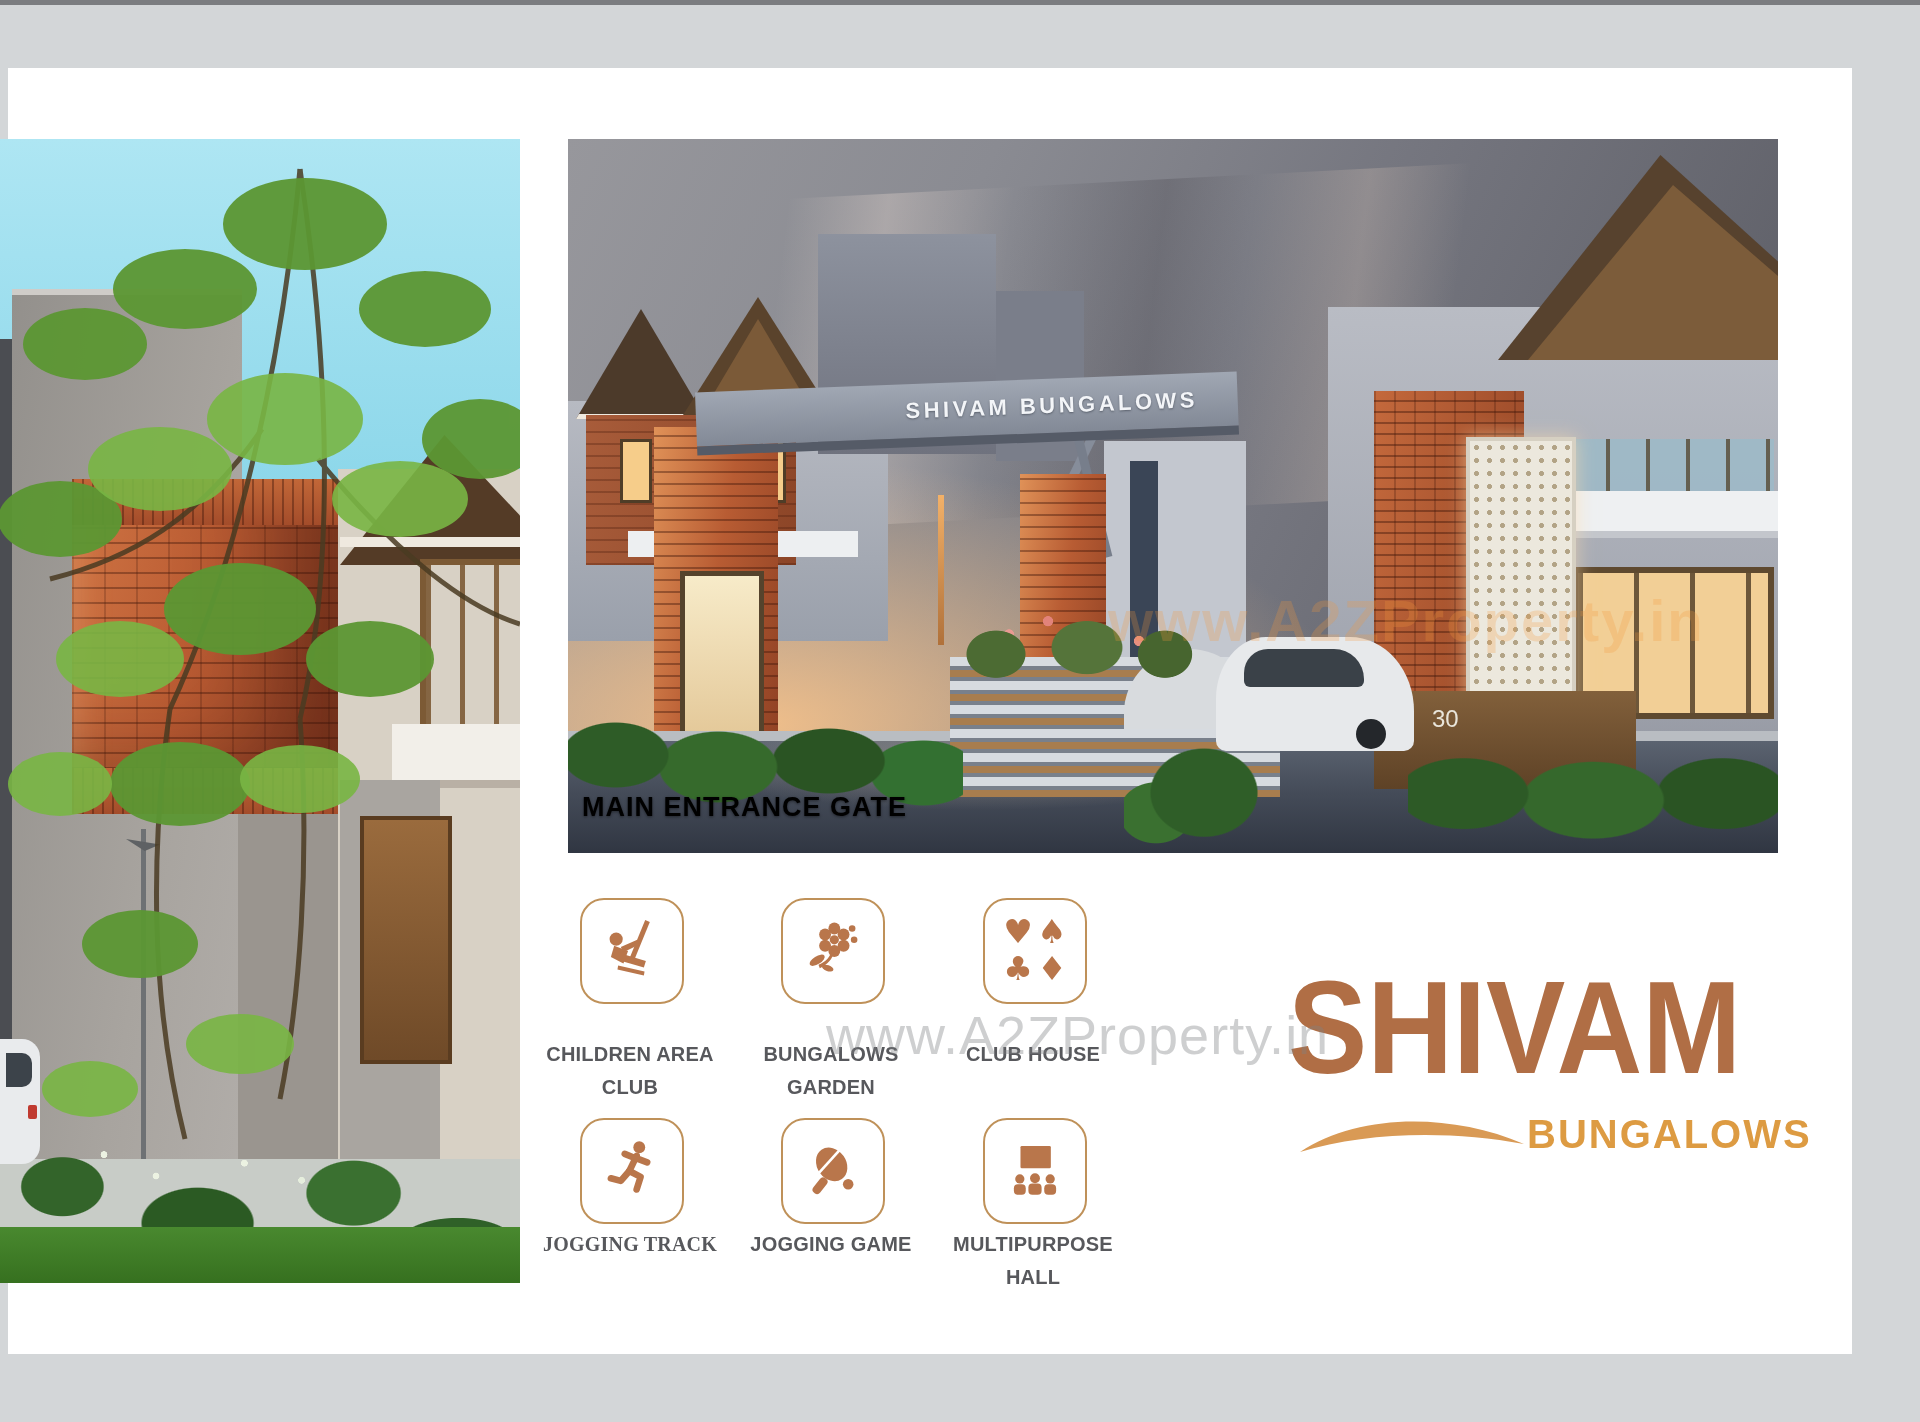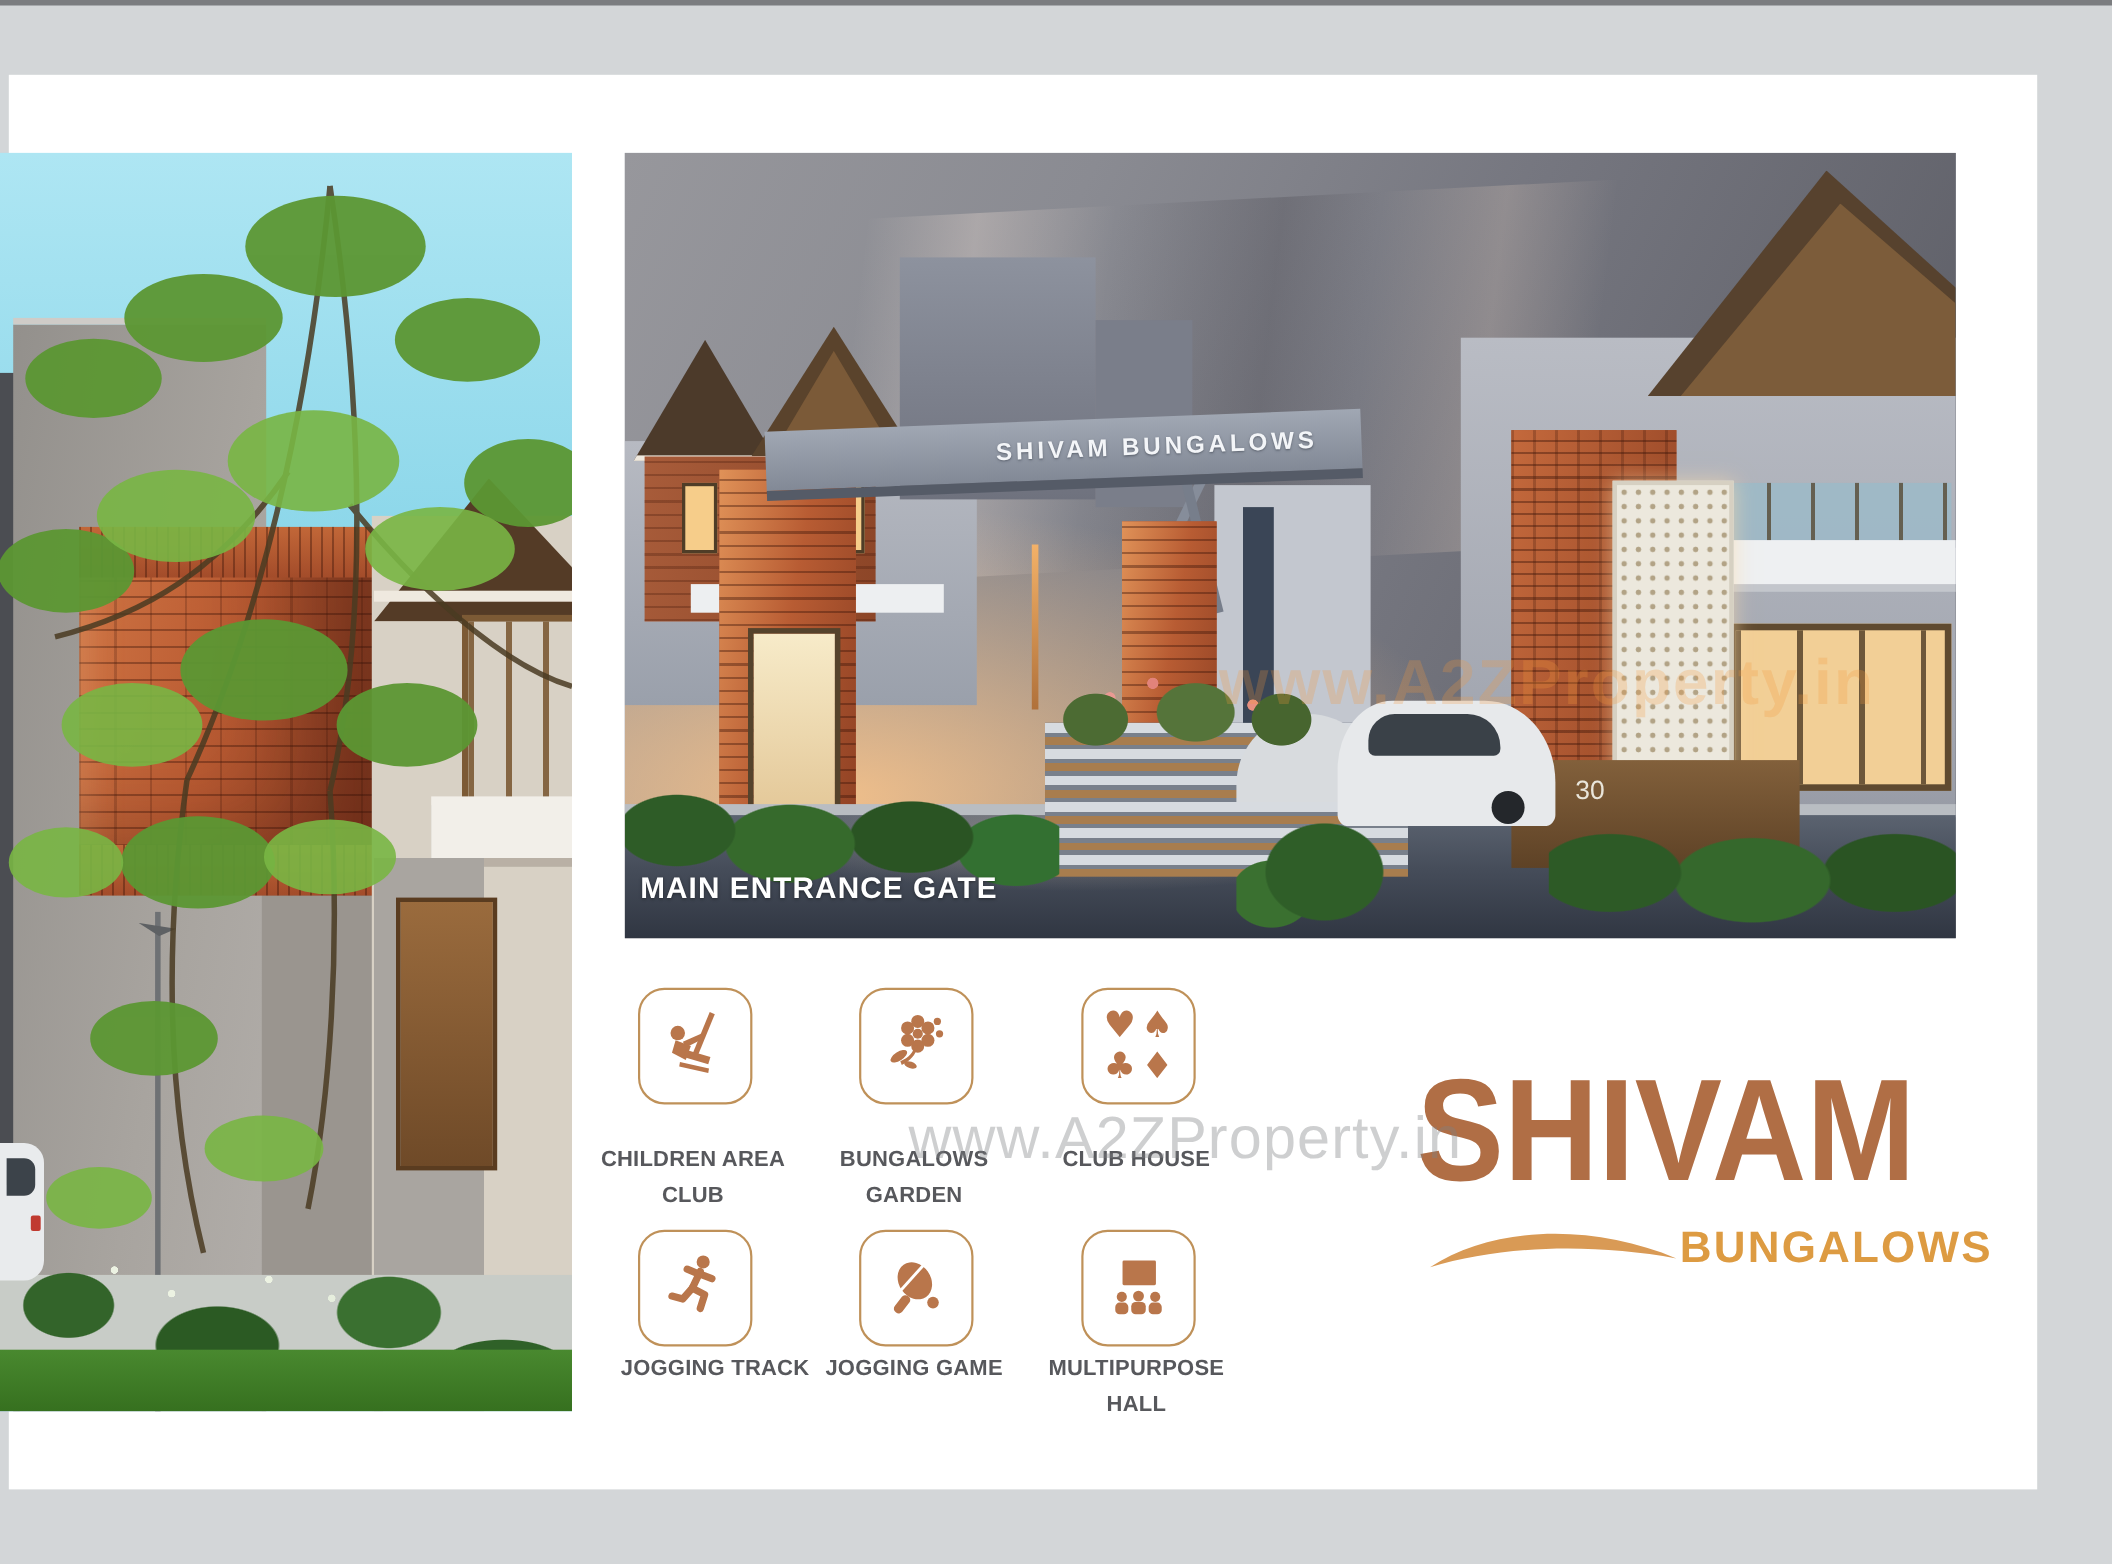--- a/index.html
+++ b/index.html
@@ -171,37 +171,37 @@
      radial-gradient(85px 70px at 50% 55%, #2f5e28 62%, transparent 64%),
      radial-gradient(60px 50px at 20% 70%, #3a7030 60%, transparent 62%);}
   .mp-hedgeR{left:840px;top:582px;width:370px;height:132px;background-image:
      radial-gradient(110px 60px at 15% 55%, #2d5a26 58%, transparent 60%),
      radial-gradient(120px 65px at 50% 60%, #35682c 58%, transparent 60%),
      radial-gradient(110px 60px at 85% 55%, #2a5423 58%, transparent 60%);}
   .mp-road{left:0;top:602px;width:1210px;height:112px;
      background:radial-gradient(420px 70px at 34% 18%, rgba(214,196,176,.4), transparent 70%),
      linear-gradient(180deg,#5b6370 0%,#454c59 45%,#303642 100%);}
   .mp-walk{left:0;top:592px;width:1210px;height:12px;background:#b9bdc2;}
-  .mp-caption{left:14px;bottom:30px;color:#ffffff;font-size:27px;font-weight:bold;
+  .mp-caption{left:14px;bottom:30px;color:#000000;font-size:27px;font-weight:bold;
      letter-spacing:1px;text-shadow:0 1px 3px rgba(0,0,0,.45);white-space:nowrap;}
   .mp-wm{left:540px;top:448px;font-size:58px;font-weight:bold;letter-spacing:2px;
      color:rgba(242,153,60,.25);white-space:nowrap;}
 
   
   .tile{width:100px;height:102px;border:2px solid #bf9159;border-radius:24px;background:#fff;
      display:flex;align-items:center;justify-content:center;}
   .tile svg{display:block;}
   .t-r1c1{left:580px;top:898px;} .t-r1c2{left:781px;top:898px;} .t-r1c3{left:983px;top:898px;}
   .t-r2c1{left:580px;top:1118px;} .t-r2c2{left:781px;top:1118px;} .t-r2c3{left:983px;top:1118px;}
   .suits{display:grid;grid-template-columns:34px 34px;grid-template-rows:37px 37px;
      color:#b9764b;font-size:33px;line-height:36px;text-align:center;font-family:"DejaVu Sans",sans-serif;}
   .amen-label{width:220px;text-align:center;color:#57585c;font-size:20px;font-weight:bold;
      letter-spacing:.2px;line-height:33px;}
   .l-r1c1{left:520px;top:1038px;} .l-r1c2{left:721px;top:1038px;} .l-r1c3{left:923px;top:1038px;}
-  .l-r2c1{left:540px;top:1228px;} .l-r2c2{left:721px;top:1228px;} .l-r2c3{left:923px;top:1228px;}
+  .l-r2c1{left:520px;top:1228px;font-family:Liberation Serif, serif;} .l-r2c2{left:721px;top:1228px;} .l-r2c3{left:923px;top:1228px;}
 
   
   .wm-gray{left:826px;top:1004px;font-size:54px;color:rgba(125,128,132,.38);
      letter-spacing:1px;z-index:30;white-space:nowrap;}
   .logo-title{left:1288px;top:962px;font-size:132px;font-weight:bold;line-height:1;
      color:#b06e45;transform:scaleX(.9);transform-origin:left top;letter-spacing:0px;}
   .logo-swoosh{left:1296px;top:1106px;width:232px;height:52px;}
   .logo-sub{left:1527px;top:1112px;font-size:40px;font-weight:bold;letter-spacing:2px;color:#dd9b42;}
 </style>
 </head>

